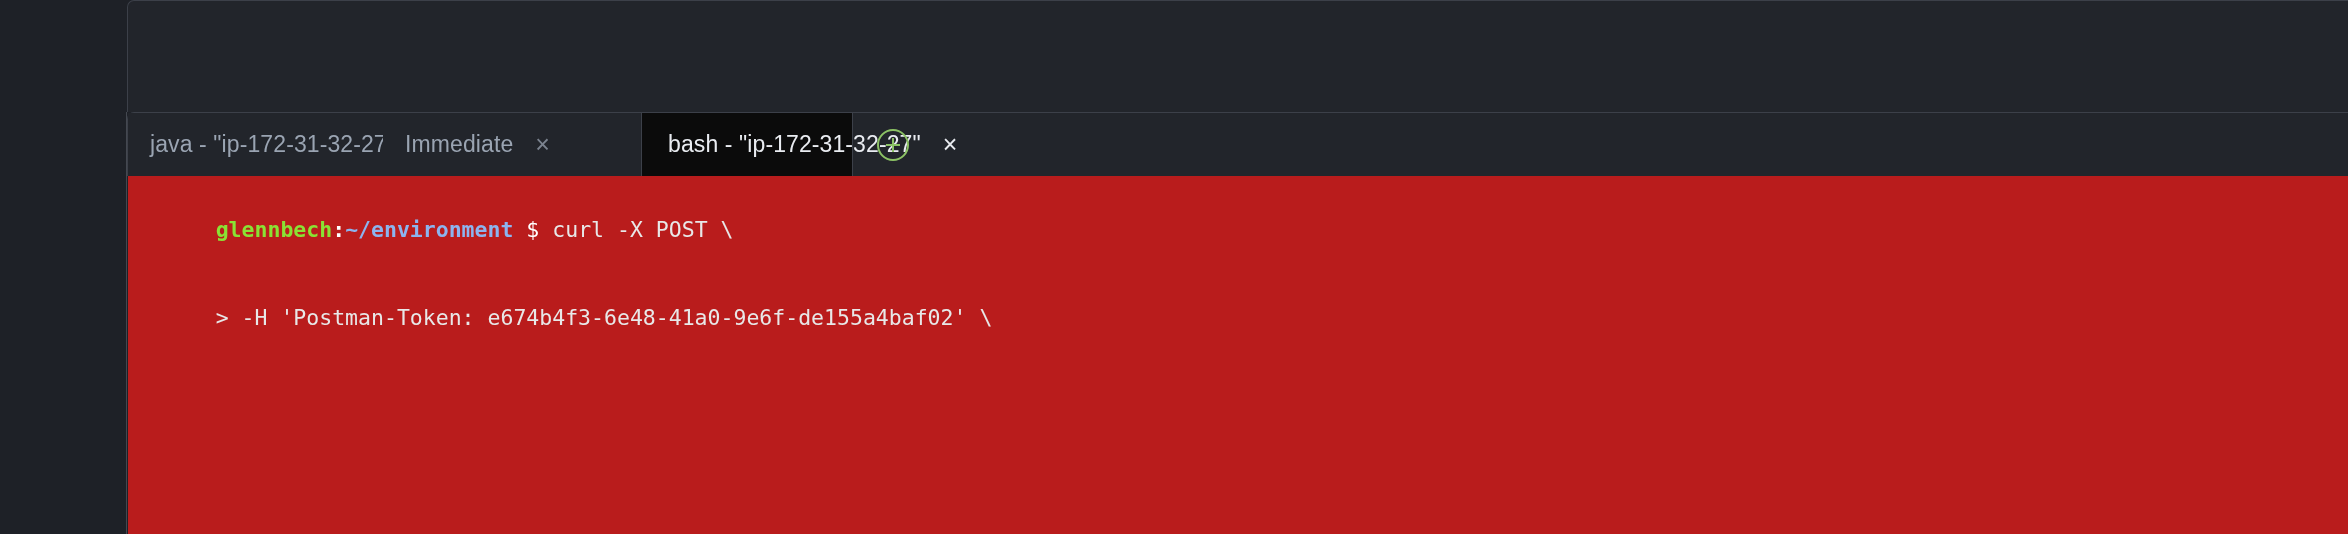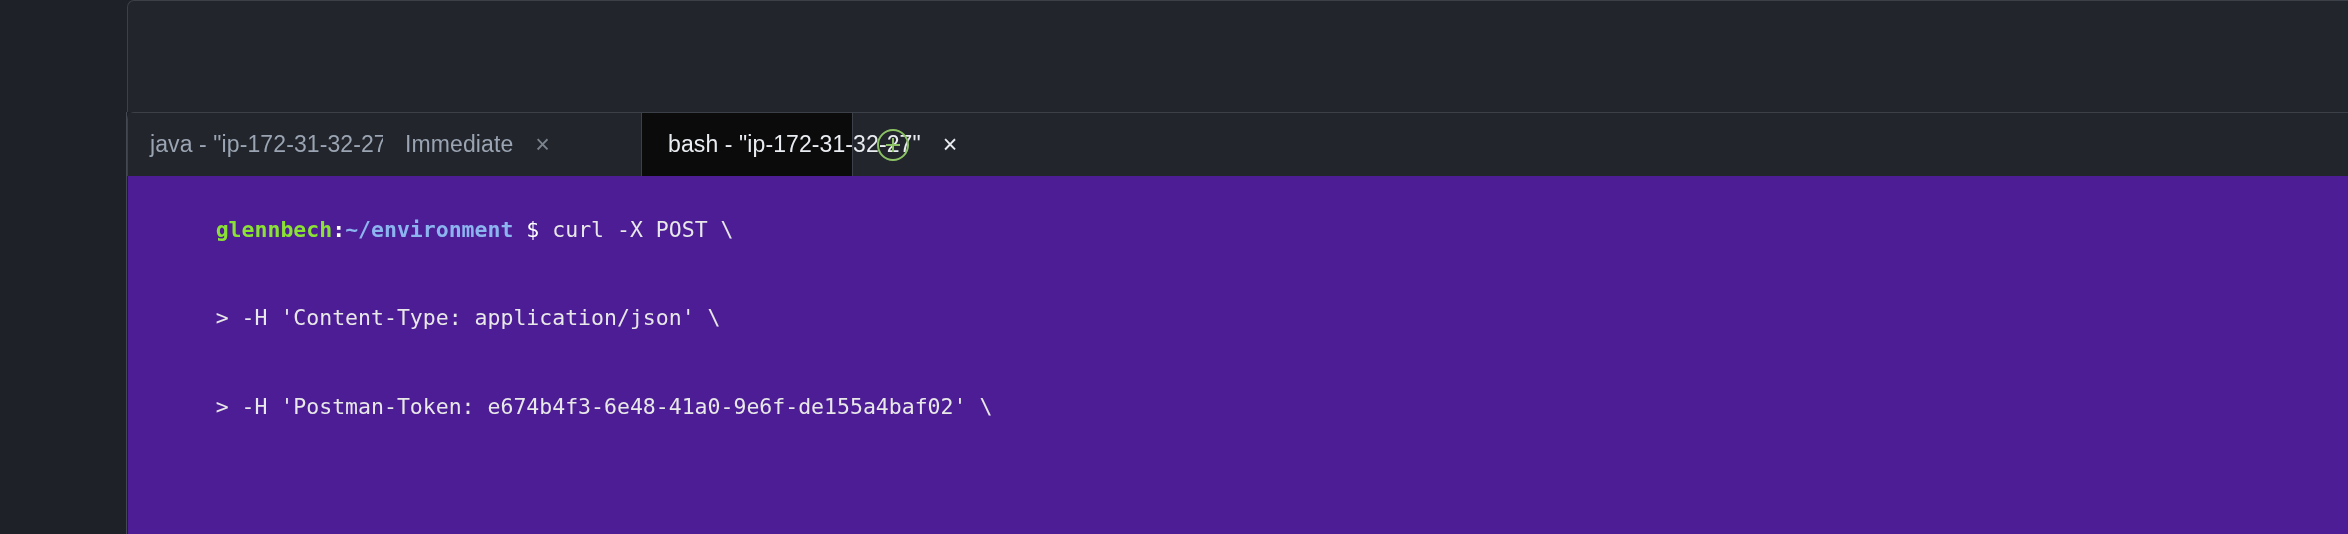--- a/index.html
+++ b/index.html
@@ -143,21 +143,21 @@
     margin-top: -1px;
   }
 
   
   .terminal {
     position: absolute;
     left: 128px;
     top: 176px;
     right: 0;
     bottom: 0;
-    background: #4c1d95;
+    background: #b91c1c;
     padding: 9px 0 0 10px;
     box-sizing: border-box;
     overflow: hidden;
   }
   .term-line {
     font-family: "DejaVu Sans Mono", "Liberation Mono", monospace;
     font-size: 21.5px;
     line-height: 29.5px;
     color: #e8e8e8;
     white-space: pre;
@@ -203,23 +203,20 @@
 
   </div>
 
   <div class="terminal">
 
     <div class="term-line">
       <span class="c-user">glennbech</span><span class="c-colon">:</span><span class="c-path">~/environment</span><span class="c-plain"> </span><span class="c-dollar">$</span><span class="c-plain"> curl -X POST \</span>
     </div>
 
 
-    <div class="term-line">
-      <span class="c-plain">&gt;</span><span class="c-plain"> -H 'Content-Type: application/json' \</span>
-    </div>
 
     <div class="term-line">
       <span class="c-plain">&gt;</span><span class="c-plain"> -H 'Postman-Token: e674b4f3-6e48-41a0-9e6f-de155a4baf02' \</span>
     </div>
 
   </div>
 
 </div>
 
 </body></html>

